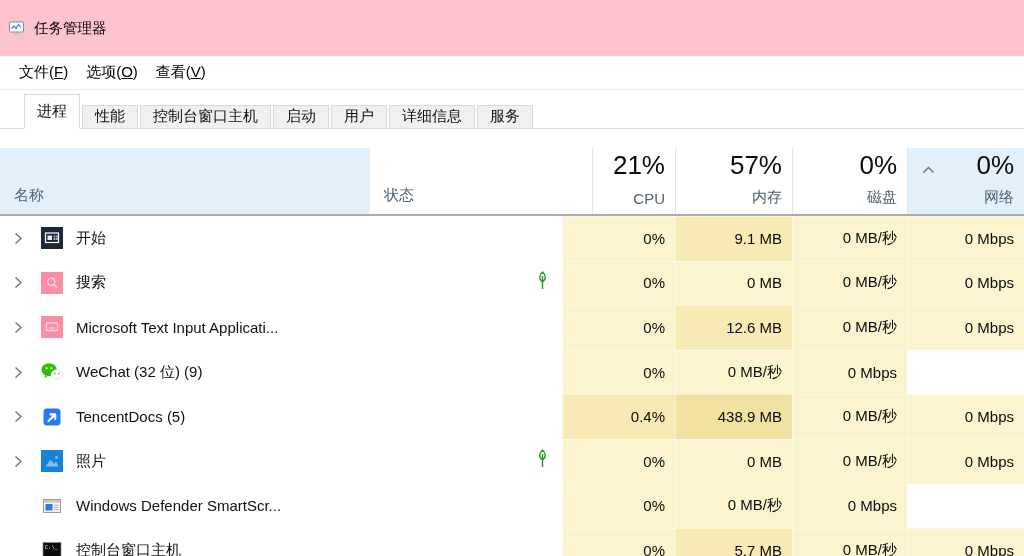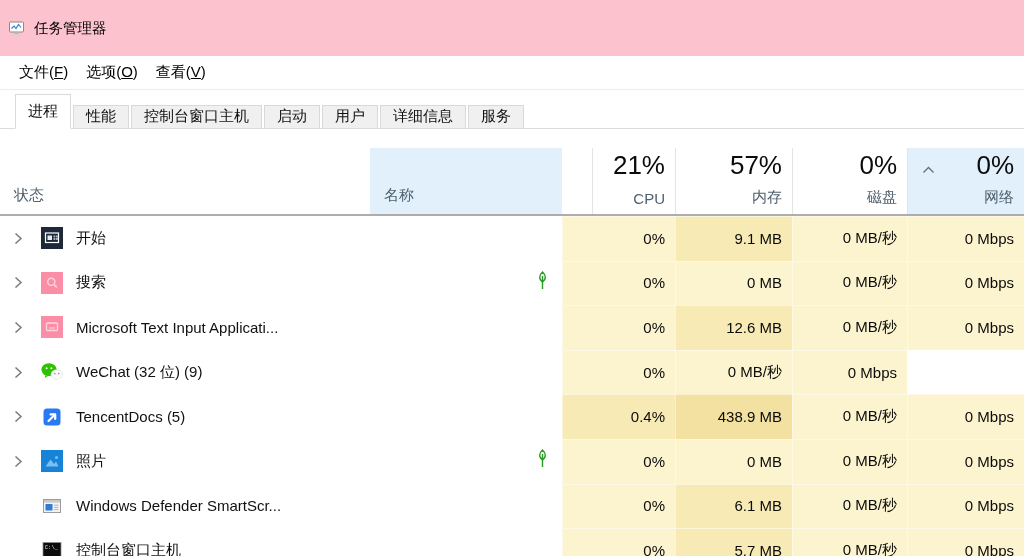--- a/index.html
+++ b/index.html
@@ -10,21 +10,21 @@
   .titlebar { height:56px; background:var(--titlebar,#fcc2cd); display:flex; align-items:center; padding-left:8px; }
   .titlebar .app-glyph { width:20px; height:18px; margin-right:6px; display:flex; align-items:center; }
   .titlebar .title-text { font-size:14.5px; color:#000; }
 
   
   .menubar { height:34px; background:#fff; display:flex; align-items:center; padding-left:10px; border-bottom:1px solid #ececec; }
   .menu-item { font-size:15px; color:#000; padding:4px 9px; cursor:default; }
   .menu-item u { text-decoration:underline; }
 
   
-  .tabstrip { height:39px; display:flex; align-items:flex-end; padding-left:15px; border-bottom:1px solid #dcdcdc; background:#fff; }
+  .tabstrip { height:39px; display:flex; align-items:flex-end; padding-left:24px; border-bottom:1px solid #dcdcdc; background:#fff; }
   .tab { font-size:15px; color:#111; background:#f0f0f0; border:1px solid #d9d9d9; border-bottom:none;
          padding:5px 12px 6px 12px; margin-right:2px; height:23px; display:flex; align-items:center; }
   .tab.active { background:#fff; height:35px; position:relative; z-index:2; margin-bottom:-1px; border-bottom:1px solid #fff; }
 
   .spacer { height:19px; background:#fff; }
 
   
   .header-row { height:68px; display:grid; grid-template-columns:370px 192px 113px 117px 115px 117px;
                 border-bottom:2px solid #adadad; background:#fff; }
   .hcell { position:relative; }
@@ -79,25 +79,25 @@
   <div class="tab">控制台窗口主机</div>
   <div class="tab">启动</div>
   <div class="tab">用户</div>
   <div class="tab">详细信息</div>
   <div class="tab">服务</div>
 </div>
 
 <div class="spacer"></div>
 
 <div class="header-row">
+  <div class="hcell text hl">
+      <span>名称</span>
+    </div>
   <div class="hcell text">
       <span>状态</span>
-    </div>
-  <div class="hcell text hl">
-      <span>名称</span>
     </div>
   <div class="hcell num first-num">
     <div class="htotal">21%</div>
     <div class="hlabel">CPU</div>
   </div>
   <div class="hcell num">
     <div class="htotal">57%</div>
     <div class="hlabel">内存</div>
   </div>
   <div class="hcell num">
@@ -296,21 +296,20 @@
             <line x1="13" y1="12.4" x2="17.5" y2="12.4" stroke="#b5b5b5"></line>
             <line x1="13" y1="14.6" x2="17.5" y2="14.6" stroke="#b5b5b5"></line>
           </svg>
         </span>
       <span class="row-name">Windows Defender SmartScr...</span>
     </div>
     <div class="cell status-cell">
       
     </div>
     <div class="cell num cpu h0">0%</div>
-    <div class="cell num mem h1">6.1 MB</div>
     <div class="cell num disk h0">0 MB/秒</div>
     <div class="cell num net h0">0 Mbps</div>
   </div>
 
   <div class="row">
     <div class="cell name-cell">
       <span class="chevron" style="visibility: hidden;">
         <svg width="9" height="13" viewBox="0 0 9 13">
             <path d="M1.5 1.5 L7 6.5 L1.5 11.5" fill="none" stroke="#7a7a7a" stroke-width="1.5"></path>
           </svg>

